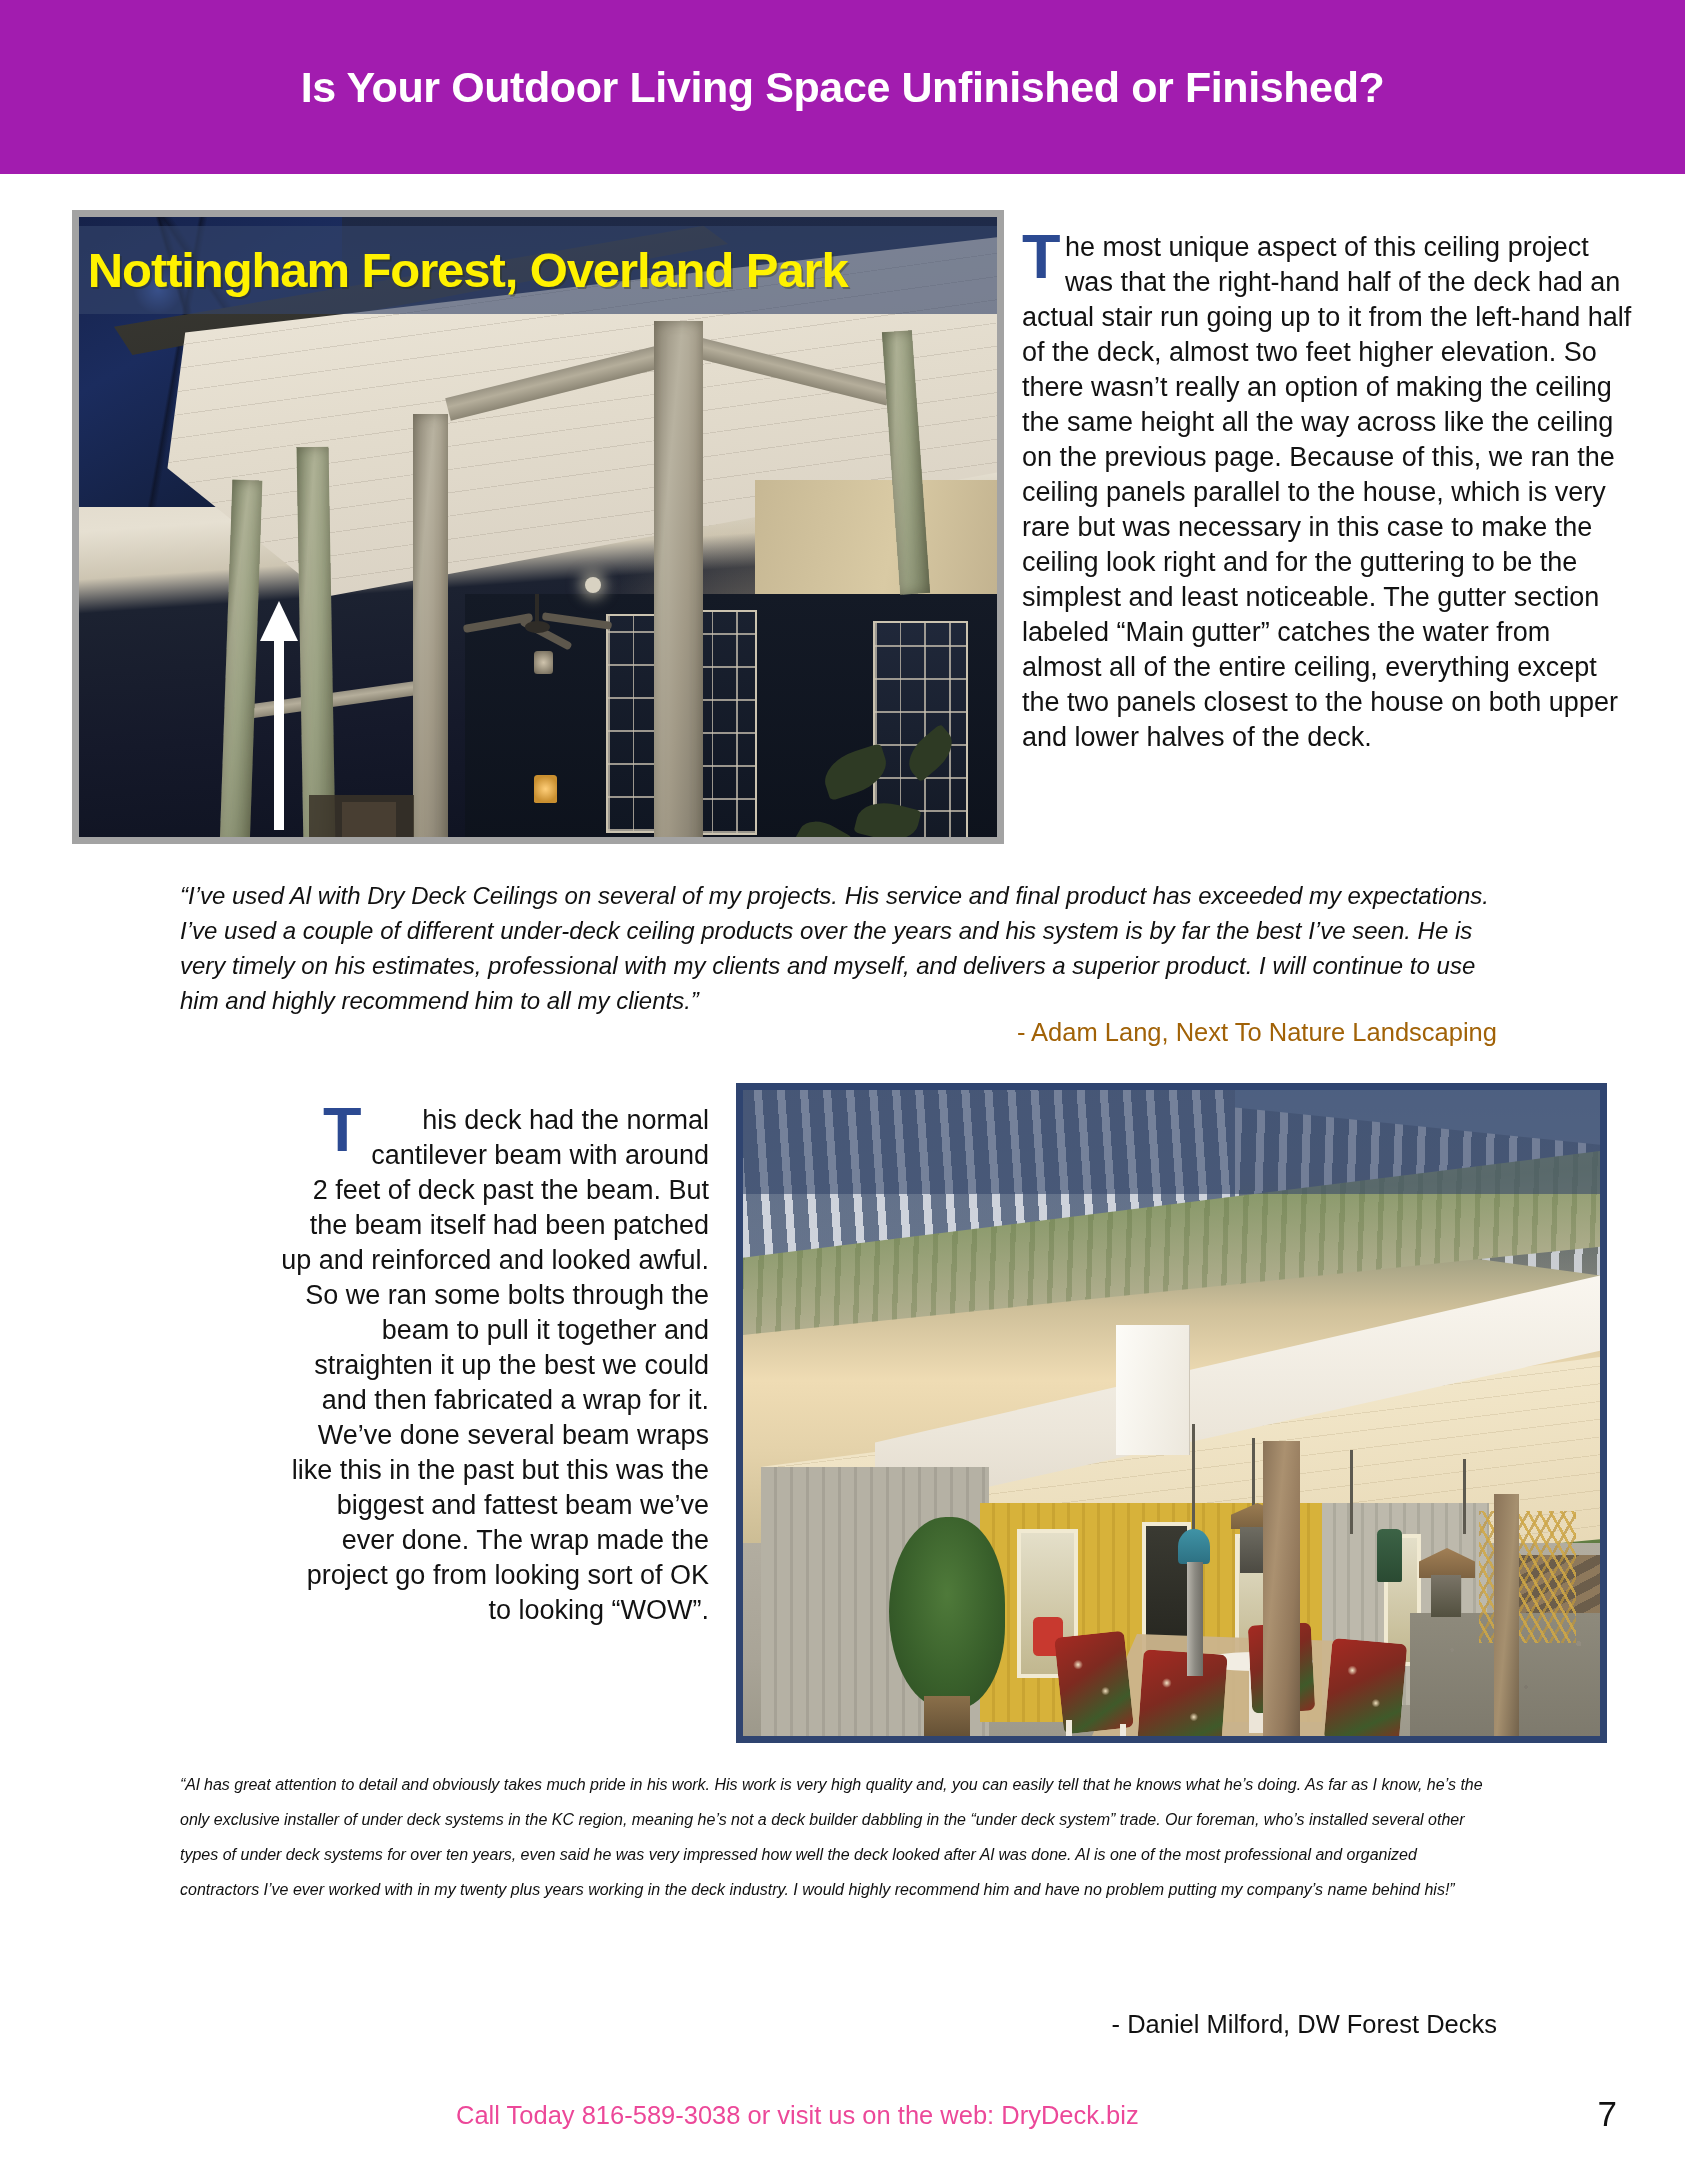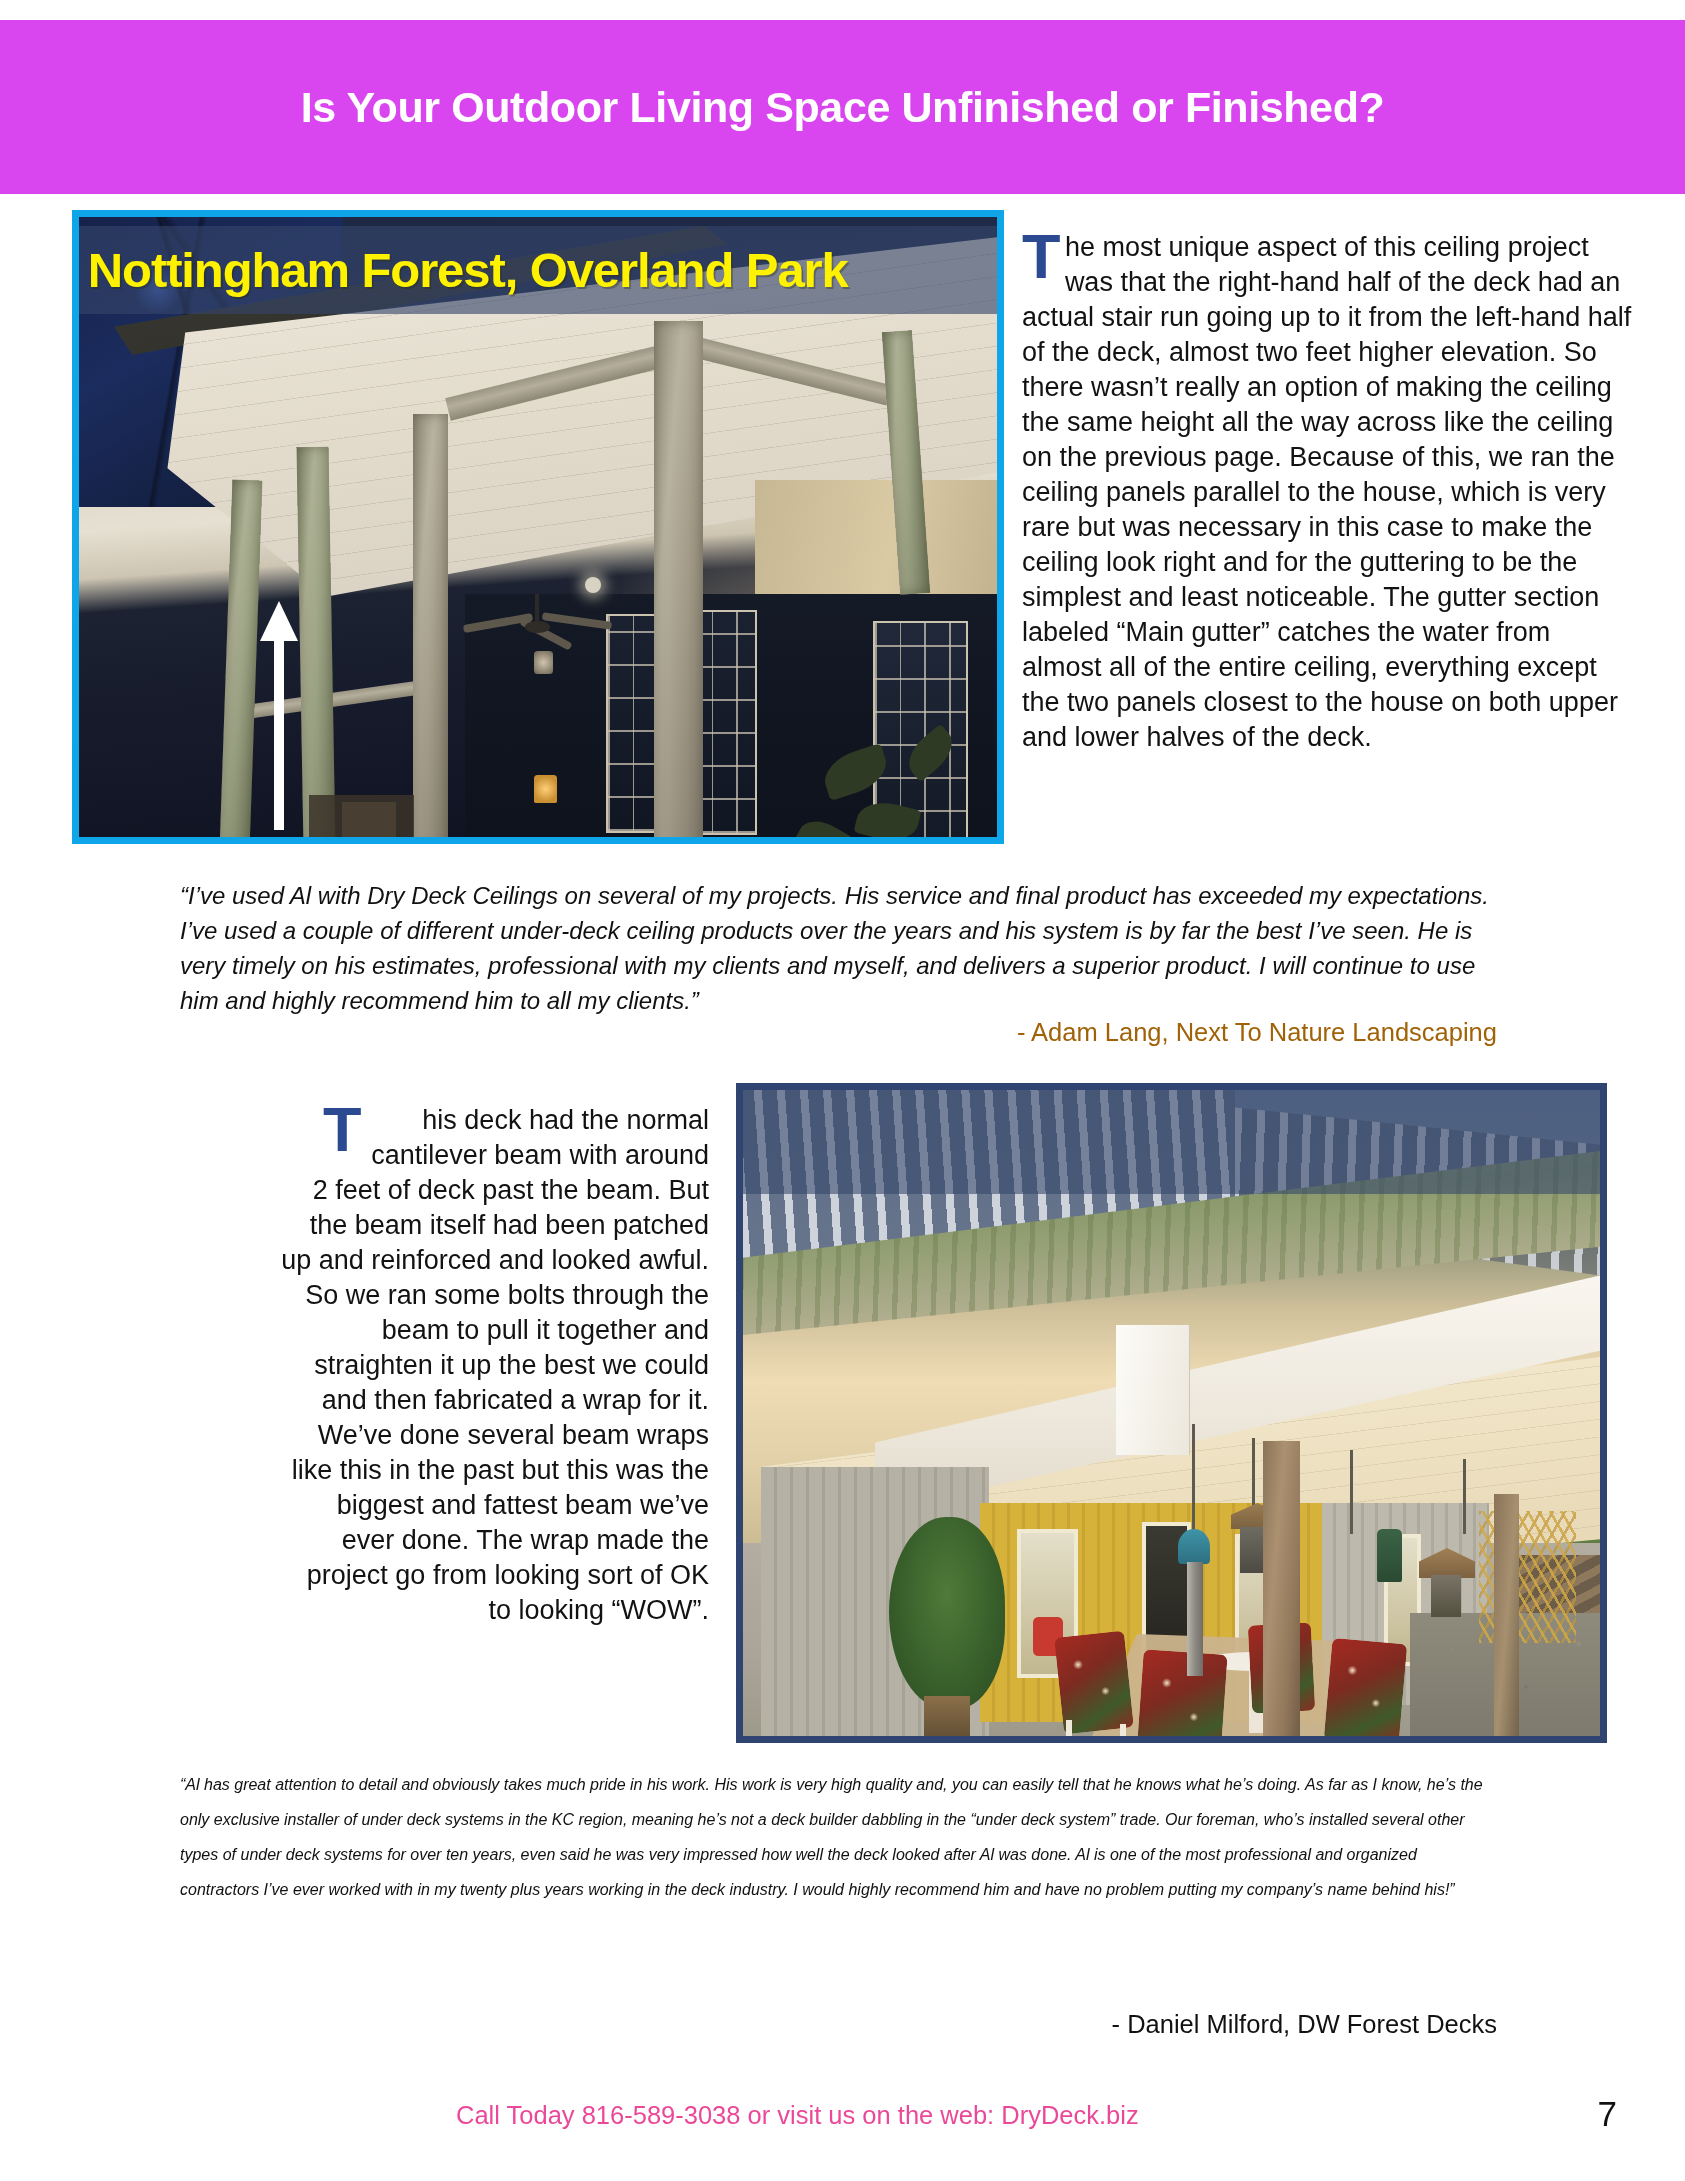--- a/index.html
+++ b/index.html
@@ -19,22 +19,21 @@
     background: #ffffff;
   }
 
   
   .header-bar {
     position: absolute;
     left: 0;
     top: 0;
     width: 1685px;
     height: 174px;
-    background: #d946ef;
-    margin-top: 20px;
+    background: #a21caf;
   }
   .header-title {
     position: absolute;
     left: 0;
     top: 0;
     width: 1685px;
     height: 174px;
     display: flex;
     align-items: center;
     justify-content: center;
@@ -46,21 +45,21 @@
     font-family: "Liberation Sans", sans-serif;
   }
 
   
   .photo1-frame {
     position: absolute;
     left: 72px;
     top: 210px;
     width: 932px;
     height: 634px;
-    border: 7px solid #0ea5e9;
+    border: 7px solid #a3a3a3;
     background: #13203a;
     overflow: hidden;
   }
   .photo1-img {
     position: absolute;
     inset: 0;
     overflow: hidden;
     background:
       
       radial-gradient(ellipse 316px 228px at 78% 72%, rgba(222,200,158,0.55) 0%, rgba(222,200,158,0) 70%),

